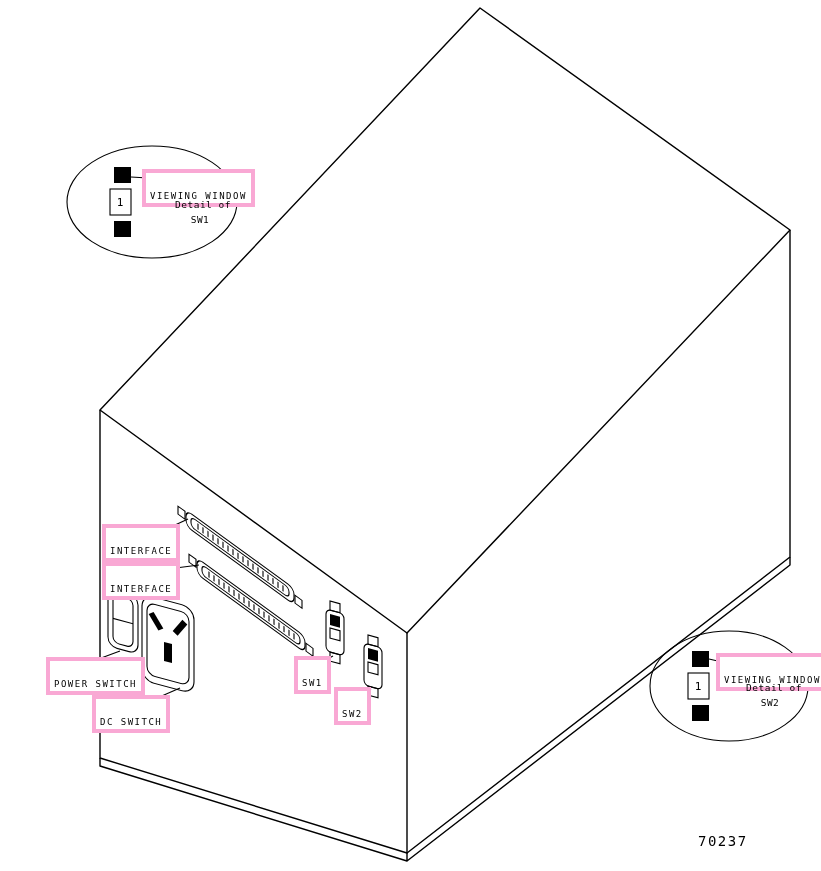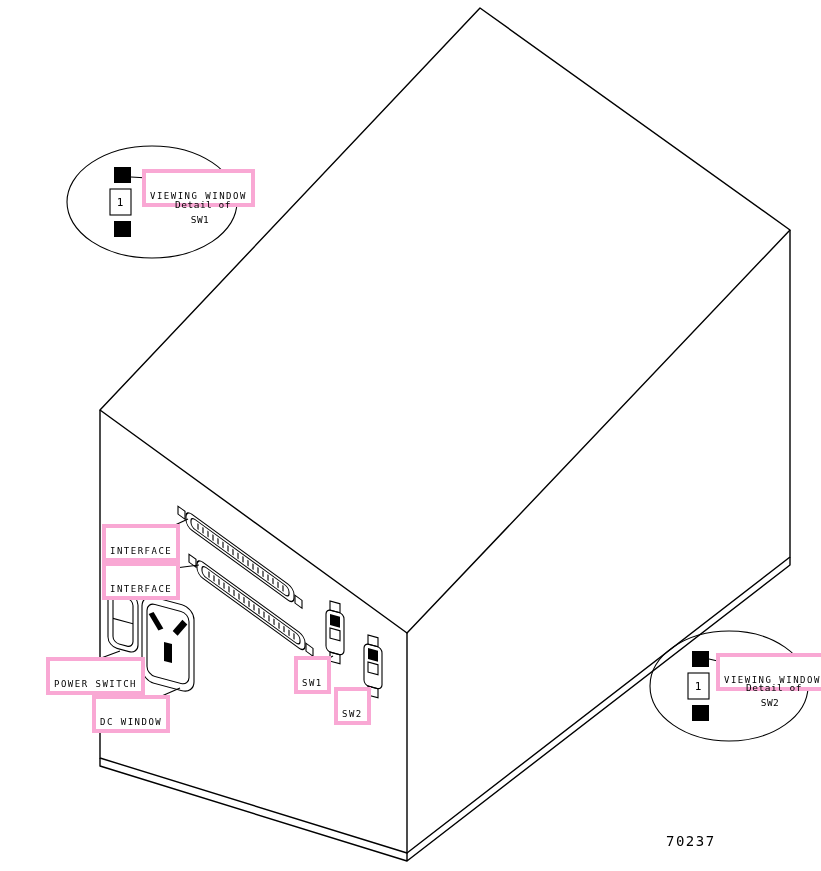--- a/index.html
+++ b/index.html
@@ -136,31 +136,31 @@
   </svg>
 
   <div class="label-box" style="left:142px; top:169px;">VIEWING WINDOW</div>
 
   <div class="label-box" style="left:102px; top:524px;">INTERFACE</div>
 
   <div class="label-box" style="left:102px; top:562px;">INTERFACE</div>
 
   <div class="label-box" style="left:2px; top:657px;margin-left:44px;">POWER SWITCH</div>
 
-  <div class="label-box" style="left:92px; top:695px;">DC WINDOW</div>
+  <div class="label-box" style="left:92px; top:695px;">DC SWITCH</div>
 
   <div class="label-box" style="left:294px; top:656px;">SW1</div>
 
   <div class="label-box" style="left:334px; top:687px;">SW2</div>
 
   <div class="label-box" style="left:716px; top:653px;">VIEWING WINDOW</div>
 
   <div class="plain-text" style="left:187px; top:199px;">Detail of</div>
   <div class="plain-text" style="left:184px; top:214px;">SW1</div>
   <div class="digit" style="left:120px; top:202px;">1</div>
 
   <div class="plain-text" style="left:758px; top:682px;">Detail of</div>
   <div class="plain-text" style="left:754px; top:697px;">SW2</div>
   <div class="digit" style="left:698px; top:686px;">1</div>
 
-  <div class="fig-num" style="left:666px; top:833px;">70237</div>
+  <div class="fig-num" style="left:698px; top:833px;">70237</div>
 
 </div>
 
 </body></html>

